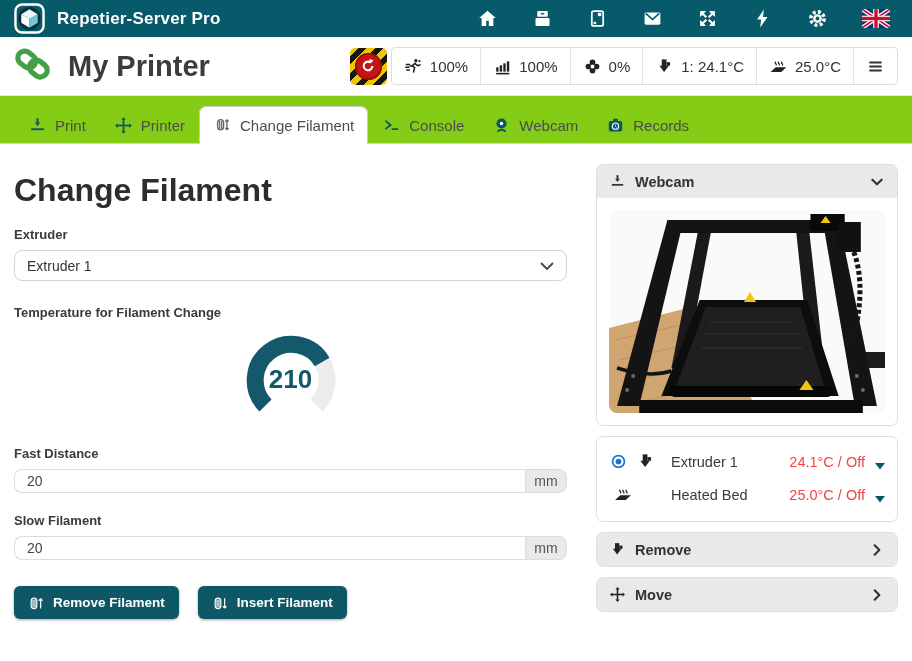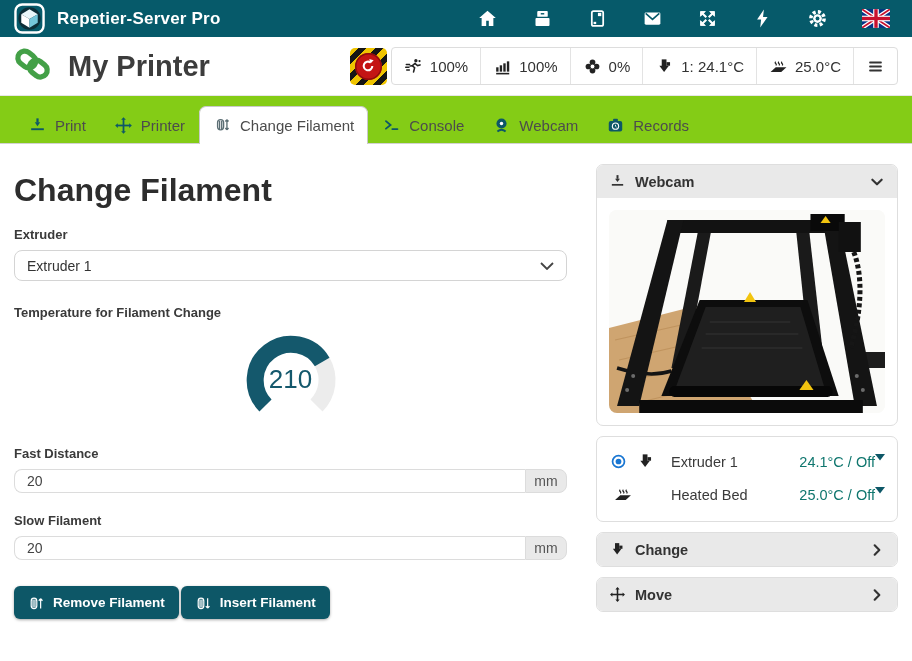--- a/index.html
+++ b/index.html
@@ -44,47 +44,47 @@
 
   
   .page-title { font-size:32px; font-weight:bold; color:#2d2d2d; margin:16px 0 18px; }
   .field-label { font-size:13px; font-weight:bold; color:#3a3a3a; margin-bottom:8px; }
   .select { height:31px; border:1px solid #d4d4d4; border-radius:8px; display:flex; align-items:center;
     justify-content:space-between; padding:0 12px; font-size:14px; color:#333; margin-bottom:24px; cursor:pointer; background:#fff; }
   .gauge-row { position:relative; height:104px; margin-bottom:14px; }
   .gauge { width:104px; height:104px; margin:0 auto; position:relative; }
   .gauge svg { width:104px; height:104px; }
   .gauge-value { position:absolute; left:0; top:36px; width:100%; text-align:center;
-    font-size:26px; font-weight:normal; color:#14586c; }
+    font-size:26px; font-weight:bold; color:#14586c; }
   .spin-ghost { position:absolute; left:441px; top:6px; width:36px; height:88px; background:#fff; border:none; }
   .input-group { display:flex; height:24px; margin-bottom:20px; }
   .input-group input { flex:1; border:1px solid #dcdcdc; border-right:none; border-radius:8px 0 0 8px;
     padding:0 12px; font-size:14px; color:#444; outline:none; font-family:inherit; }
   .addon { width:42px; background:#e9e9e9; border:1px solid #dcdcdc; border-radius:0 8px 8px 0;
     display:flex; align-items:center; justify-content:center; font-size:14px; color:#555; }
-  .btn-row { display:flex; gap:2px; margin-top:26px; }
+  .btn-row { display:flex; gap:19px; margin-top:26px; }
   .btn { background:#0d5767; color:#fff; border:none; border-radius:6px; height:33px; padding:0 14px;
     font-size:13.5px; font-weight:bold; display:flex; align-items:center; gap:9px; cursor:pointer;
     box-shadow:0 1px 3px rgba(0,0,0,.35); font-family:inherit; }
   .btn svg { width:16px; height:16px; }
 
   
   .panel { border:1px solid #dedede; border-radius:7px; margin-bottom:10px; background:#fff; overflow:hidden; }
   .panel-header { background:#e9e9e9; height:33px; display:flex; align-items:center; gap:9px; padding:0 12px;
     font-size:14.5px; font-weight:bold; color:#333; cursor:pointer; }
   .panel-header svg.hicon { width:17px; height:17px; }
   .chev { margin-left:auto; width:16px; height:16px; }
   .webcam-body { padding:12px; }
   .webcam-frame { width:100%; height:203px; border-radius:8px; overflow:hidden; background:#fafaf8; }
   .webcam-frame svg { width:100%; height:100%; display:block; }
   .temp-body { padding:8px 12px 10px; }
   .temp-row { display:flex; align-items:center; height:33px; font-size:14.5px; color:#3a3a3a; }
   .temp-row .icons { width:62px; display:flex; align-items:center; gap:8px; }
   .temp-row .icons svg { width:19px; height:19px; }
-  .temp-val { margin-left:auto; color:#0f766e; display:flex; align-items:flex-start; gap:0; cursor:pointer; font-size:14.5px; }
+  .temp-val { margin-left:auto; color:#ef4444; display:flex; align-items:flex-end; gap:10px; cursor:pointer; font-size:14.5px; }
   .temp-val svg { width:10px; height:7px; }
 </style>
 </head>
 <body>
 
 <nav class="navbar">
   <span class="logo">
     <svg viewBox="0 0 32 32">
       <rect x="1.5" y="1.5" width="29" height="29" rx="7" fill="none" stroke="#fff" stroke-width="2.5"></rect>
       <circle cx="16" cy="16" r="11.5" fill="#0b2e38"></circle>
@@ -446,21 +446,21 @@
       </div>
     </div>
 
     <div class="panel">
       <div class="panel-header">
         <svg class="hicon" viewBox="0 0 24 24" fill="#222">
             <rect x="8.5" y="3" width="6" height="9"></rect>
             <rect x="14.5" y="6.5" width="4.5" height="4.5"></rect>
             <polygon points="5.5,11 17.5,11 11.5,19"></polygon>
           </svg>
-        <span>Change</span>
+        <span>Remove</span>
         <svg class="chev" viewBox="0 0 24 24">
             <polyline points="8.5,5 15.5,12 8.5,19" fill="none" stroke="#333" stroke-width="3.2" stroke-linecap="round" stroke-linejoin="round"></polyline>
           </svg>
       </div>
     </div>
 
     <div class="panel">
       <div class="panel-header">
         <svg class="hicon" viewBox="0 0 24 24" fill="#222">
             <polygon points="12,1.5 15,4.8 9,4.8"></polygon>

